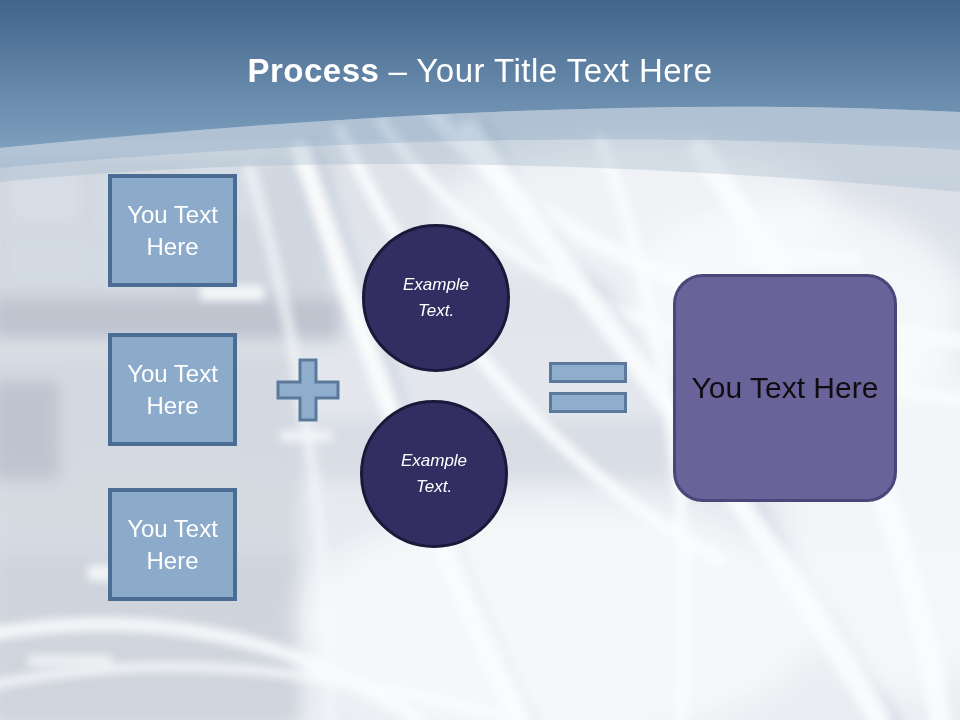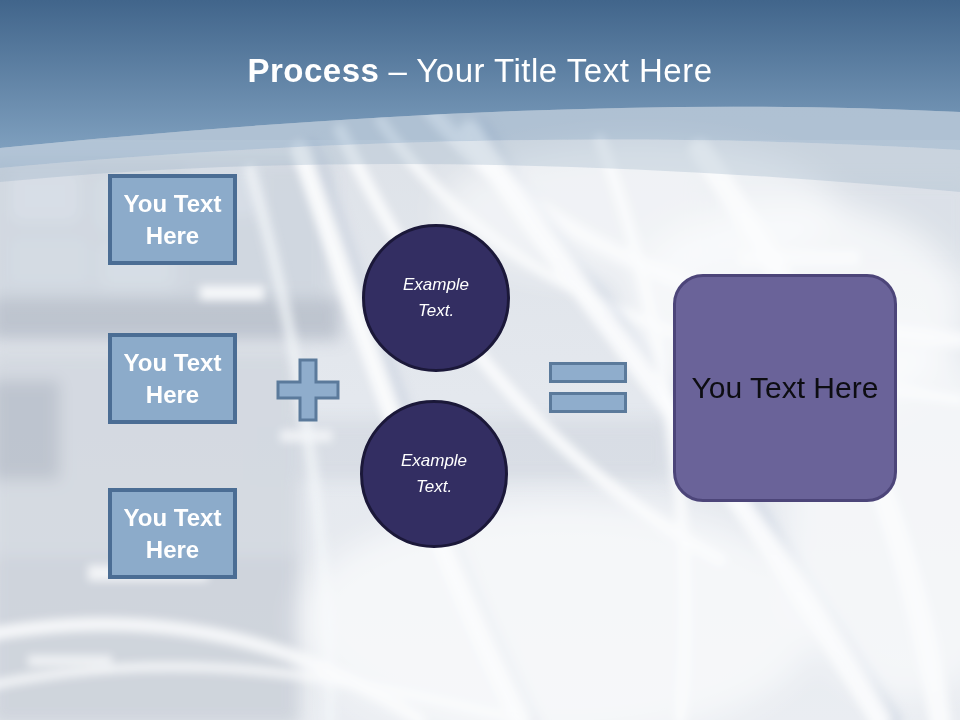--- a/index.html
+++ b/index.html
@@ -12,27 +12,26 @@
 
   .title {
     position:absolute; top:52px; left:0; right:0; z-index:3;
     text-align:center; color:var(--title-text);
     font-size:33px; letter-spacing:0.5px;
   }
   .title .bold { font-weight:700; }
   .title .rest { font-weight:400; margin-left:9px; }
 
   .box {
-    position:absolute; left:108px; width:129px; height:91px; z-index:2;
+    position:absolute; left:108px; width:129px; height:113px; z-index:2;
     box-sizing:border-box; border:4px solid var(--box-border);
     background:var(--box-fill); color:#ffffff;
     display:flex; align-items:center; justify-content:center;
     text-align:center; font-size:24px; line-height:32px;
     white-space:pre-line;
-    font-weight:bold;
   }
   .box.b1 { top:174px; }
   .box.b2 { top:333px; }
   .box.b3 { top:488px; }
 
   .plus-wrap { position:absolute; left:274px; top:356px; z-index:2; width:68px; height:68px; }
 
   .eq-bar {
     position:absolute; left:549px; width:78px; height:21px; z-index:2;
     box-sizing:border-box; background:var(--op-fill);

